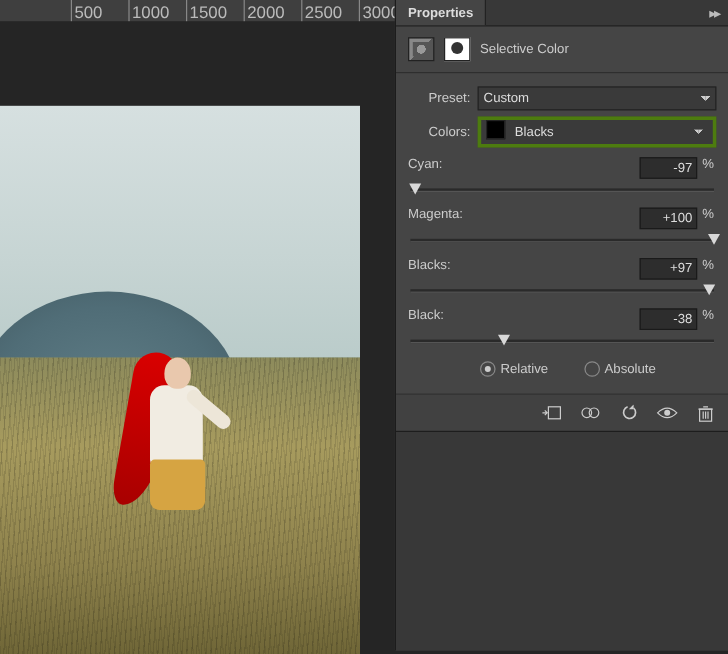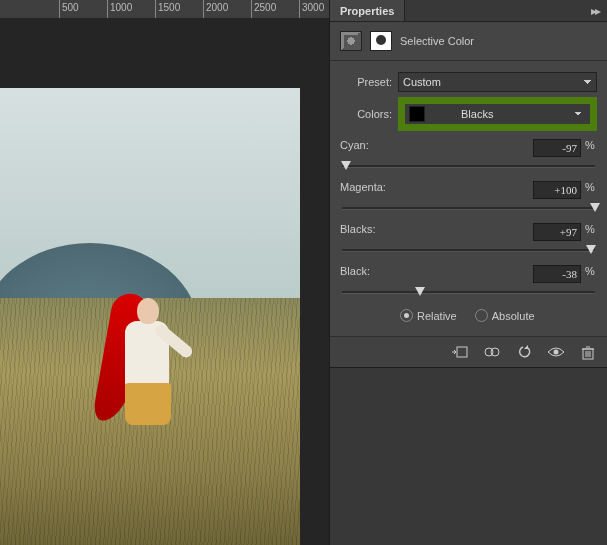--- a/index.html
+++ b/index.html
@@ -1,20 +1,20 @@
 <!DOCTYPE html>
 <html><head>
 <meta charset="utf-8">
 <style>
   html,body{margin:0;padding:0;background:#252525;font-family:"Helvetica Neue",Arial,sans-serif;font-size:11px;color:#ccc;width:607px;height:545px;overflow:hidden;}
   .workspace{position:absolute;left:0;top:0;width:607px;height:545px;}
   
   .ruler{position:absolute;left:0;top:0;width:607px;height:18px;background:#3f3f3f;border-bottom:1px solid #1c1c1c;display:flex;align-items:flex-end;overflow:hidden;}
   .ruler .tick{position:absolute;top:0;height:18px;border-left:1px solid #888;}
-  .ruler .tick span{position:absolute;top:2px;left:2px;font-size:10px;color:#bbb;}
+  .ruler .tick span{position:absolute;top:2px;left:2px;font-size:14px;color:#bbb;}
   .top-right-controls{position:absolute;right:4px;top:0;height:18px;display:flex;align-items:center;gap:6px;}
   .vline{width:1px;height:14px;background:#1c1c1c;}
   .menu-icon{display:flex;flex-direction:column;gap:2px;}
   .menu-icon div{width:14px;height:2px;background:#bbb;}
   
   .canvas-area{position:absolute;left:0;top:18px;width:330px;height:527px;background:#252525;}
   .photo{position:absolute;left:0;top:70px;width:300px;height:457px;overflow:hidden;border:0;}
   .sky{position:absolute;left:0;top:0;width:100%;height:48%;background:linear-gradient(#d6e0e0,#c6d4d3 60%,#b9cbc9);}
   .mountain{position:absolute;left:-20px;top:34%;width:220px;height:90px;background:radial-gradient(ellipse at 50% 100%,#5f7d86 0%,#506d77 60%,#435b63 100%);border-radius:50% 50% 0 0/100% 100% 0 0;}
   .horizon{position:absolute;left:0;top:46%;width:100%;height:6px;background:#7a8a6d;}
@@ -38,26 +38,26 @@
   .mask-icon{width:22px;height:18px;background:#fff;border:1px solid #222;position:relative;}
   .mask-icon:after{content:"";position:absolute;left:5px;top:3px;width:10px;height:10px;background:#333;border-radius:50%;}
   .panel-body{padding:6px 10px 10px 10px;border-bottom:1px solid #2e2e2e;}
   .row{display:flex;align-items:center;margin:5px 0;}
   .row label{width:52px;text-align:right;margin-right:6px;color:#ccc;}
   select{flex:1;background:#3a3a3a;color:#ddd;border:1px solid #222;height:20px;font-size:11px;padding:0 4px;appearance:none;background-image:linear-gradient(45deg,transparent 50%,#ccc 50%),linear-gradient(135deg,#ccc 50%,transparent 50%);background-position:right 8px center,right 4px center;background-size:4px 4px,4px 4px;background-repeat:no-repeat;}
   .swatch{width:14px;height:14px;background:#000;border:1px solid #222;margin-right:4px;}
   .slider-group{margin:8px 0 4px 0;}
   .slider-labelrow{display:flex;align-items:flex-start;margin-bottom:2px;}
   .slider-labelrow .sl{flex:1;color:#ccc;}
-  .numbox{width:40px;height:16px;background:#2d2d2d;border:1px solid #1a1a1a;color:#ddd;text-align:right;padding:0 3px;font-size:11px;font-family:Liberation Serif, serif;}
+  .numbox{width:40px;height:16px;background:#2d2d2d;border:1px solid #1a1a1a;color:#ddd;text-align:right;padding:0 3px;font-size:11px;}
   .pct{width:14px;text-align:center;color:#ccc;margin-left:2px;}
   .track{position:relative;height:14px;margin:0 2px;}
   .track .bar{position:absolute;left:0;right:0;top:6px;height:2px;background:#2a2a2a;border-bottom:1px solid #555;}
   .thumb{position:absolute;top:2px;width:0;height:0;border-left:5px solid transparent;border-right:5px solid transparent;border-top:9px solid #d8d8d8;transform:translateX(-5px);cursor:pointer;}
-  .radio-row{display:flex;align-items:center;gap:18px;margin:10px 0 4px 60px;}
+  .radio-row{display:flex;align-items:center;gap:30px;margin:10px 0 4px 60px;}
   .radio{width:11px;height:11px;border-radius:50%;border:1px solid #888;display:inline-flex;align-items:center;justify-content:center;margin-right:4px;}
   .radio.checked:after{content:"";width:5px;height:5px;background:#ccc;border-radius:50%;}
   .panel-footer{height:30px;display:flex;align-items:center;justify-content:flex-end;gap:14px;padding:0 10px;border-bottom:1px solid #1d1d1d;background:#414141;}
   .ficon{width:18px;height:16px;display:flex;align-items:center;justify-content:center;color:#ccc;cursor:pointer;}
   .panel-shadow{height:182px;background:#383838;}
   svg{display:block;}
 </style>
 </head>
 <body>
 
@@ -130,21 +130,21 @@
       <span>Selective Color</span>
     </div>
 
     <div class="panel-body">
       <div class="row">
         <label>Preset:</label>
         <select><option>Custom</option></select>
       </div>
       <div class="row">
         <label>Colors:</label>
-        <div style="flex:1;display:flex;align-items:center;background:#3a3a3a;border:7px solid #4d7c0f;height:20px;padding:0 4px;gap:28px;">
+        <div style="flex:1;display:flex;align-items:flex-start;background:#3a3a3a;border:3px solid #4d7c0f;height:20px;padding:0 4px;">
           <div class="swatch"></div>
           <select style="border:none;background:transparent;flex:1;color:#ddd;background-image:linear-gradient(45deg,transparent 50%,#ccc 50%),linear-gradient(135deg,#ccc 50%,transparent 50%);background-position:right 8px center,right 4px center;background-size:4px 4px,4px 4px;background-repeat:no-repeat;appearance:none;"><option>Blacks</option></select>
         </div>
       </div>
 
       <div class="slider-group">
         <div class="slider-labelrow">
           <span class="sl">Cyan:</span>
           <input class="numbox" value="-97" style="">
           <span class="pct">%</span>

